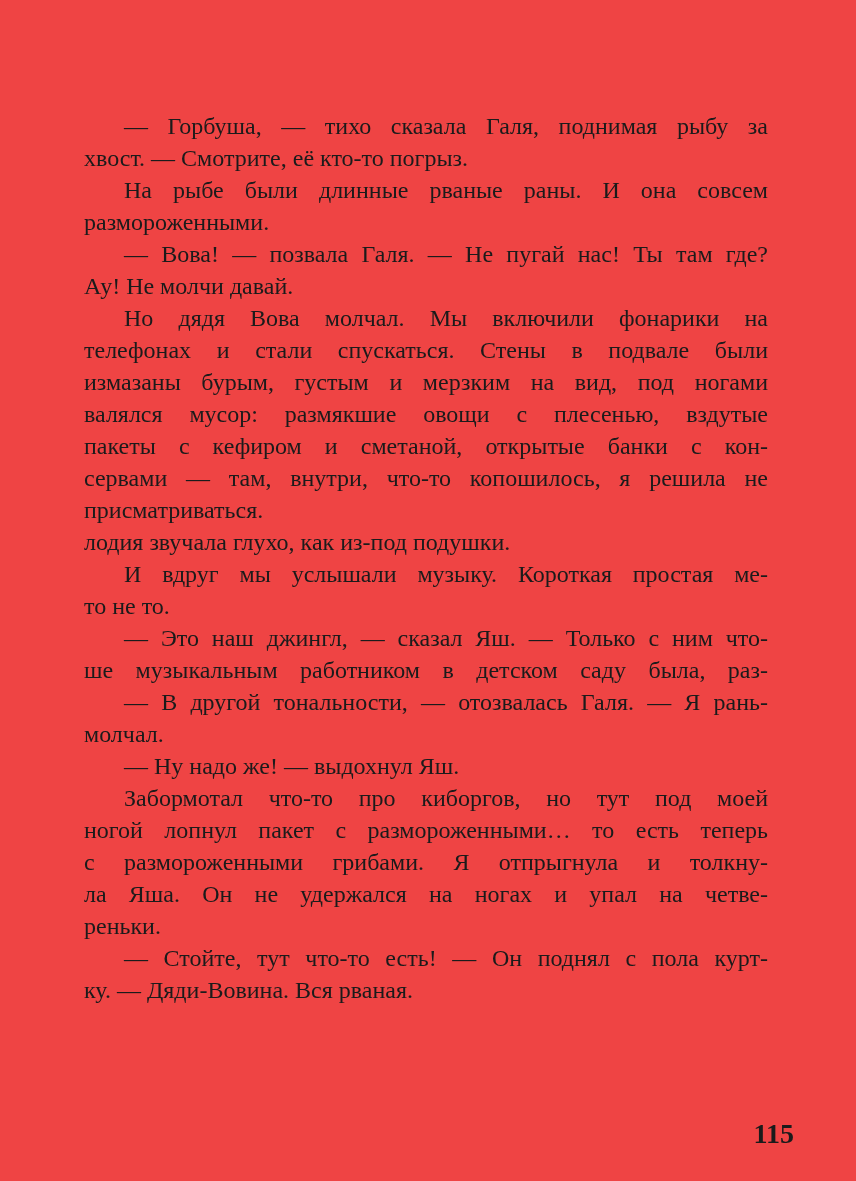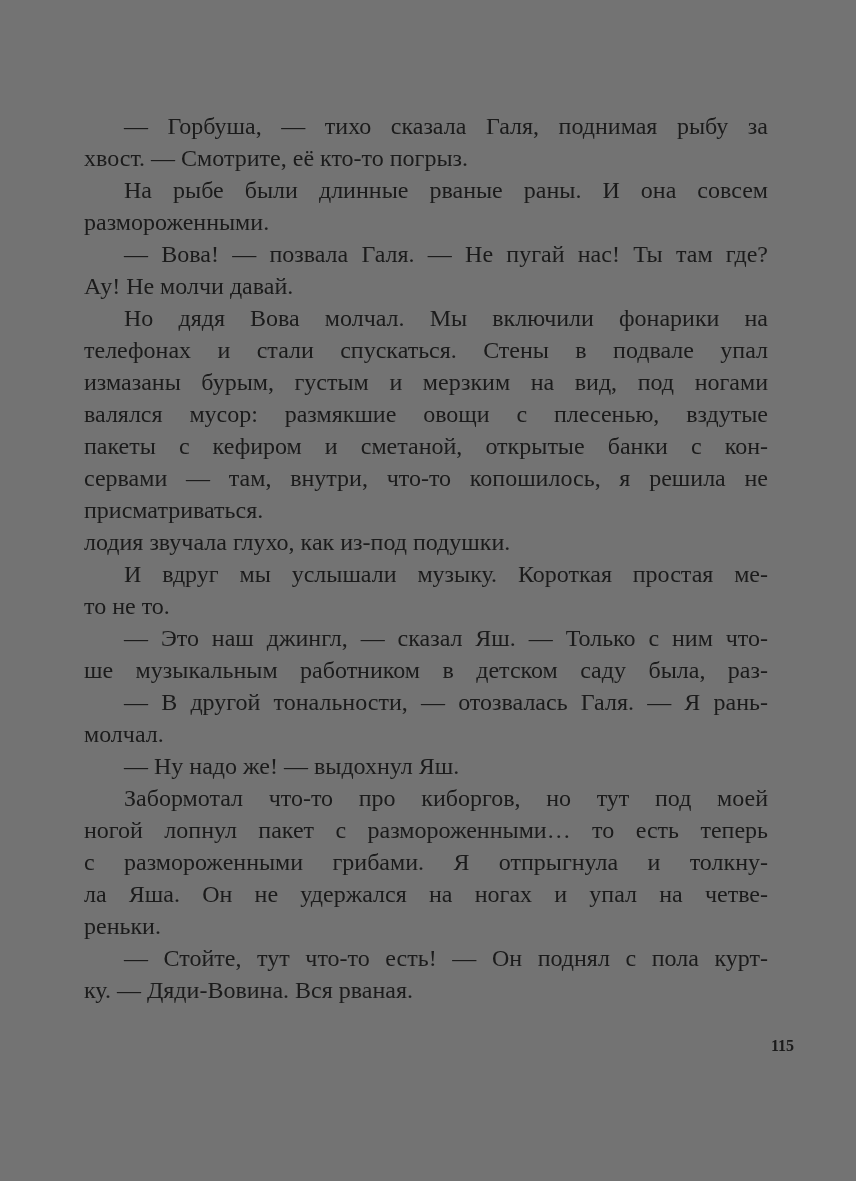--- a/index.html
+++ b/index.html
@@ -4,21 +4,21 @@
 <style>
   html, body {
     margin: 0;
     padding: 0;
     background: #ffffff;
   }
   .page {
     position: relative;
     width: 856px;
     height: 1181px;
-    background: #737373;
+    background: #ef4444;
     font-family: "Liberation Serif", serif;
     color: #1b1b1b;
     overflow: hidden;
   }
   .text-block {
     position: absolute;
     left: 84px;
     top: 110px;
     width: 684px;
   }
@@ -36,23 +36,23 @@
   
   .line.fill {
     text-align-last: justify;
   }
   
   .line.first {
     text-indent: 40px;
   }
   .page-number {
     position: absolute;
-    top: 1032px;
+    top: 1120px;
     right: 62px;
-    font-size: 16px;
+    font-size: 28px;
     line-height: 28px;
     font-weight: 700;
     color: #1b1b1b;
     margin-left: 36px;
   }
 </style>
 </head>
 <body>
 
 <div class="page">
@@ -64,21 +64,21 @@
       <div class="paragraph">
         <div class="line fill first">На рыбе были длинные рваные раны. И она совсем</div>
         <div class="line">размороженными.</div>
       </div>
       <div class="paragraph">
         <div class="line fill first">— Вова! — позвала Галя. — Не пугай нас! Ты там где?</div>
         <div class="line">Ау! Не молчи давай.</div>
       </div>
       <div class="paragraph">
         <div class="line fill first">Но дядя Вова молчал. Мы включили фонарики на</div>
-        <div class="line fill">телефонах и стали спускаться. Стены в подвале упал</div>
+        <div class="line fill">телефонах и стали спускаться. Стены в подвале были</div>
         <div class="line fill">измазаны бурым, густым и мерзким на вид, под ногами</div>
         <div class="line fill">валялся мусор: размякшие овощи с плесенью, вздутые</div>
         <div class="line fill">пакеты с кефиром и сметаной, открытые банки с кон-</div>
         <div class="line fill">сервами — там, внутри, что-то копошилось, я решила не</div>
         <div class="line">присматриваться.</div>
       </div>
       <div class="paragraph">
         <div class="line">лодия звучала глухо, как из-под подушки.</div>
         <div class="line fill first">И вдруг мы услышали музыку. Короткая простая ме-</div>
       </div>

